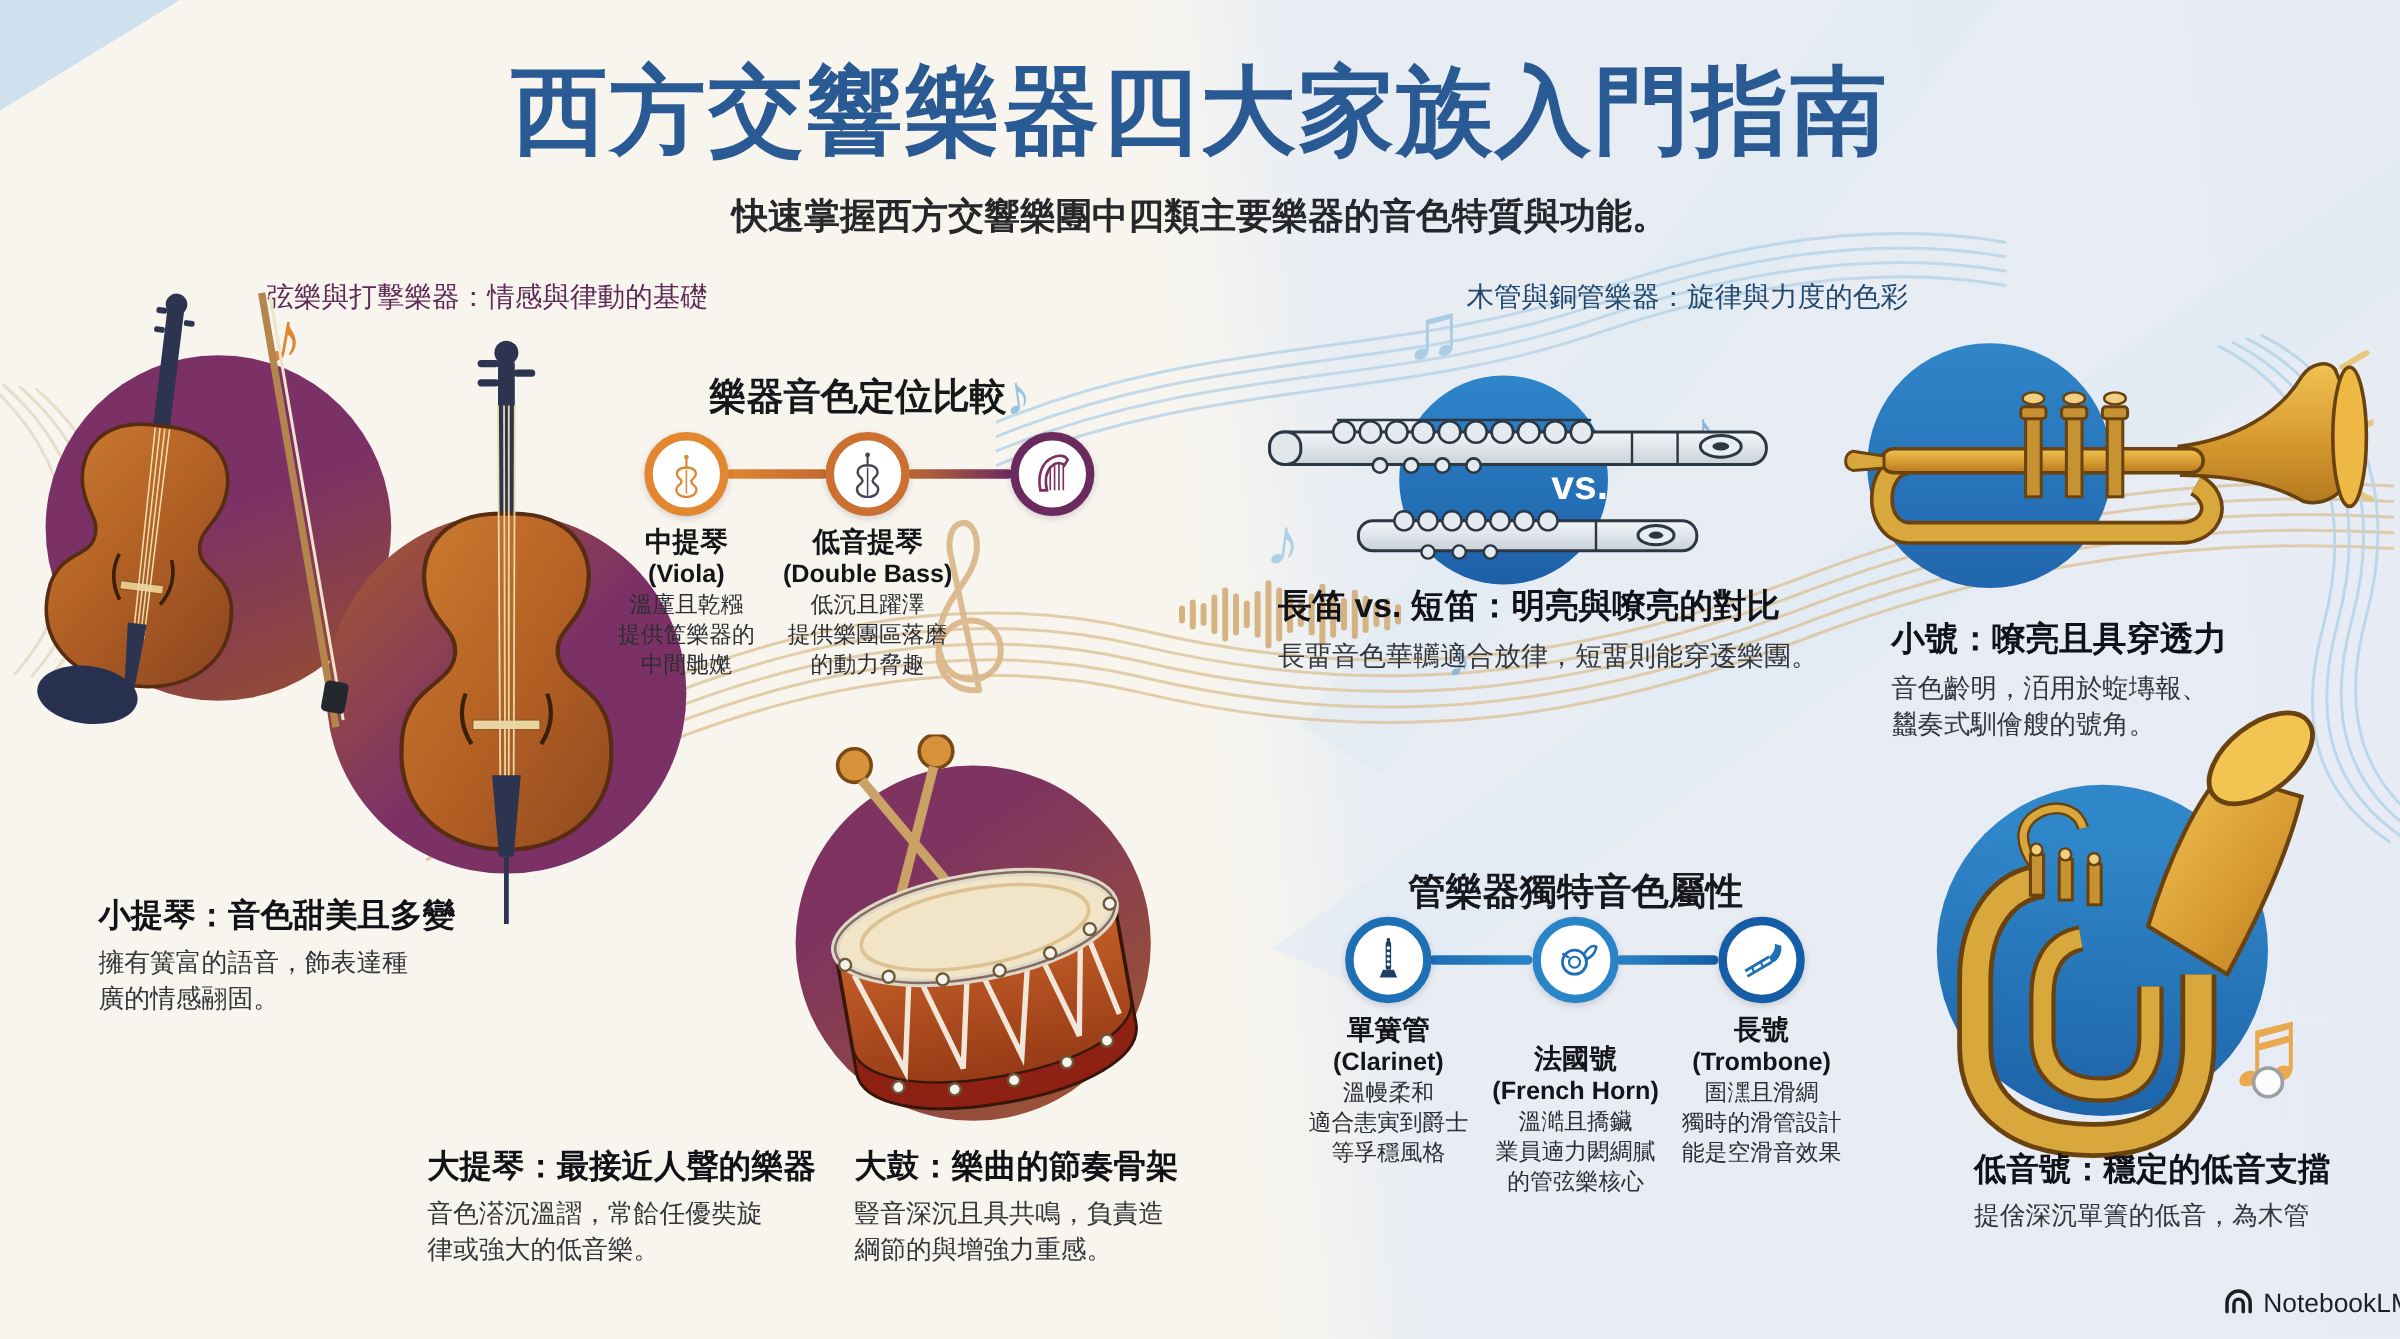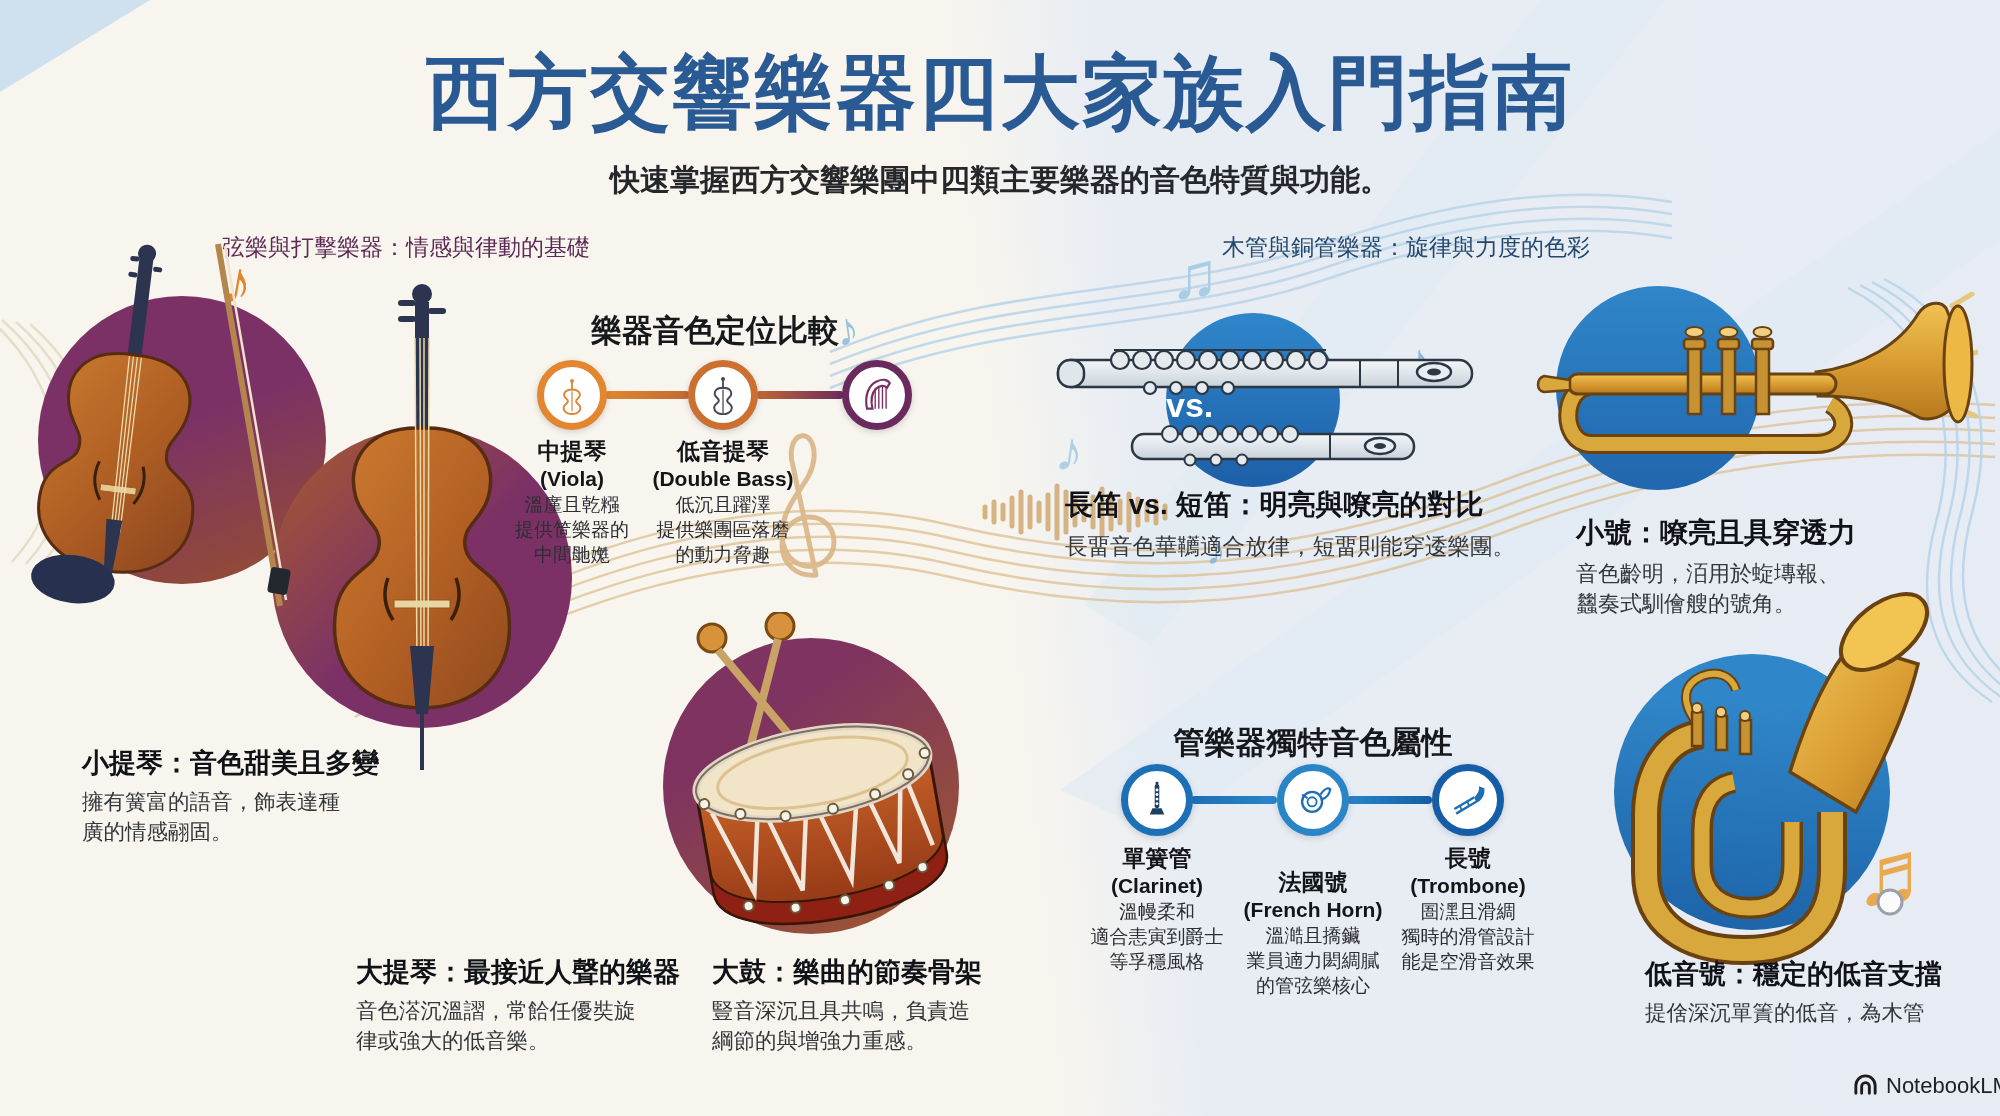--- a/index.html
+++ b/index.html
@@ -227,21 +227,21 @@
           <circle cx="220" cy="112" r="8"></circle>
           <circle cx="240" cy="112" r="8"></circle>
           <circle cx="260" cy="112" r="8"></circle>
         <circle cx="160" cy="138" r="5.5"></circle>
           <circle cx="186" cy="138" r="5.5"></circle>
           <circle cx="212" cy="138" r="5.5"></circle>
       </g>
     </g>
   </svg>
 
-  <div class="abs" style="left:1166px;top:386px;width:174px;text-align:left;font-size:34px;font-weight:700;color:#ffffff;">vs.</div>
+  <div class="abs" style="left:1166px;top:386px;width:174px;text-align:right;font-size:34px;font-weight:700;color:#ffffff;">vs.</div>
 
   <svg class="abs" style="left:1516px;top:292px;" width="462" height="218" viewBox="0 0 462 218">
     <defs>
       <linearGradient id="tgold" x1="0" y1="0" x2="0" y2="1">
         <stop offset="0" stop-color="#f0c254"></stop>
           <stop offset=".55" stop-color="#d79a30"></stop>
           <stop offset="1" stop-color="#b5791f"></stop>
       </linearGradient>
     </defs>
     <path d="M436 14 L456 2 M448 64 L462 60 M442 116 L460 124" stroke="#e5c87e" stroke-width="5" stroke-linecap="round" fill="none"></path>

